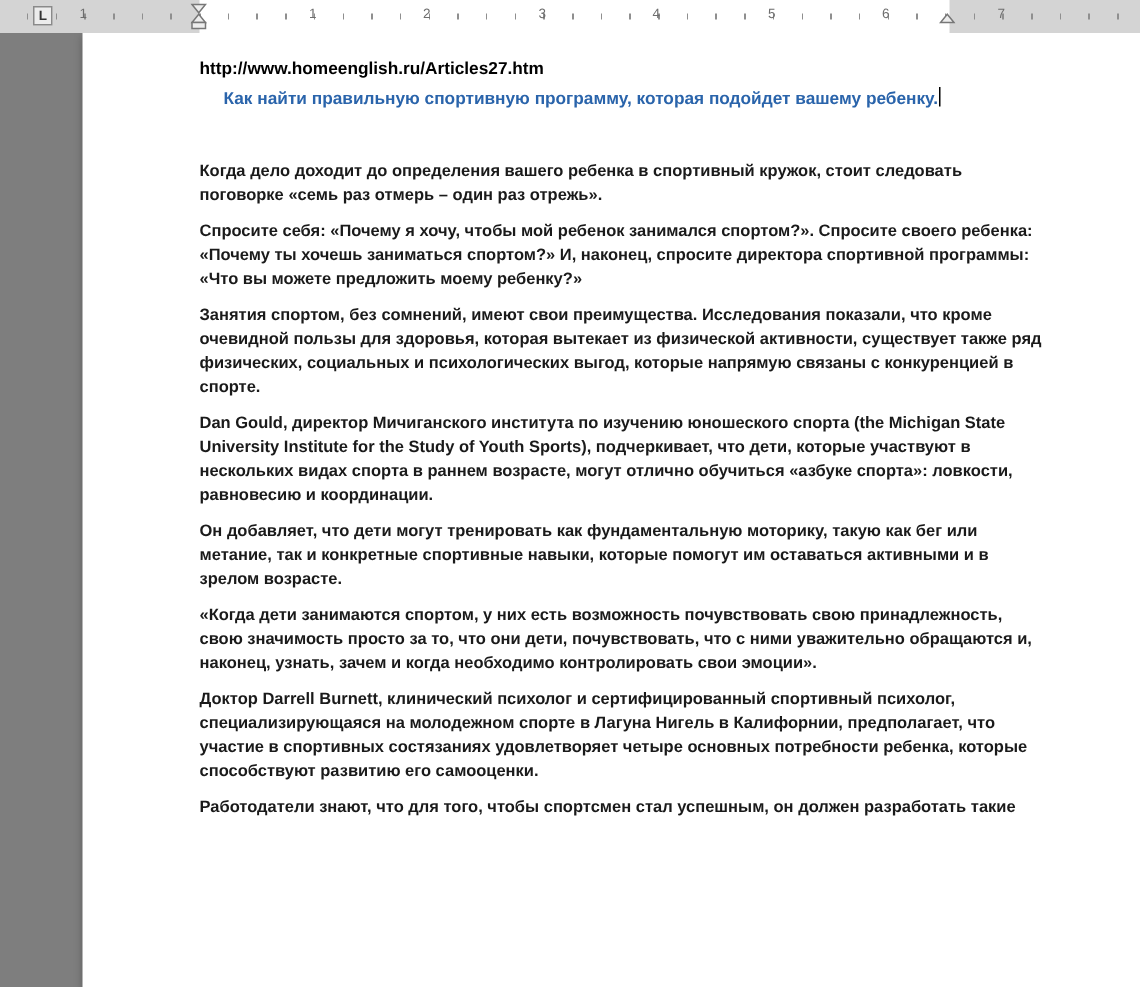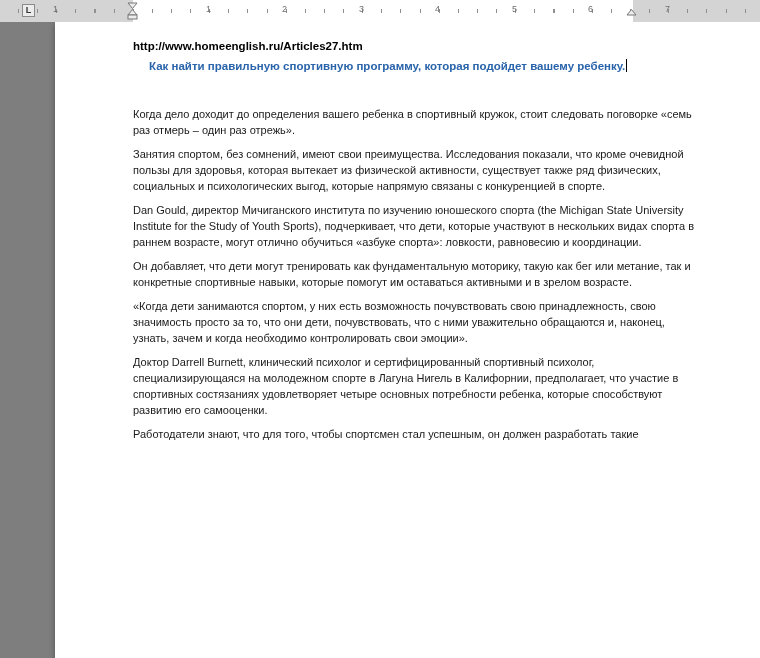--- a/index.html
+++ b/index.html
@@ -35,21 +35,21 @@
   .indent-left  { left: 127px; }
   .indent-right { left: 626px; }
   
   .page {
     position: absolute; left: 55px; top: 22px; width: 716px; height: 636px;
     background: #ffffff; box-sizing: border-box;
     box-shadow: 0 2px 6px rgba(0,0,0,0.35);
     padding: 16px 74px 0 78px;
     color: #1a1a1a; overflow: hidden;
   }
-  .page p { margin: 0 0 8px 0; font-size: 11px; line-height: 16px; }
+  .page p { margin: 0 0 8px 0; font-size: 11px; line-height: 16px; font-weight: bold; }
   p.url-line { font-weight: bold; font-size: 11.5px; line-height: 16px; margin-bottom: 4px; color: #000; }
   p.heading  { font-weight: bold; font-size: 11.5px; line-height: 16px; margin-bottom: 32px; color: #2a64ab; margin-left: 16px; }
   .caret {
     display: inline-block; width: 1px; height: 13px; background: #000;
     vertical-align: -2px; margin-left: 1px;
   }
 </style>
 </head>
 <body>
 
@@ -80,19 +80,20 @@
     <polygon points="5.5,7.5 1,13 10,13" fill="#ededed" stroke="#777" stroke-width="1"></polygon>
   </svg>
 </div>
 
 <div class="page">
   <p class="url-line">http://www.homeenglish.ru/Articles27.htm</p>
 
   <p class="heading"><span>Как найти правильную спортивную программу, которая подойдет вашему ребенку.</span><span class="caret"></span></p>
 
   <p>Когда дело доходит до определения вашего ребенка в спортивный кружок, стоит следовать поговорке «семь раз отмерь – один раз отрежь».</p>
+  <p>Спросите себя: «Почему я хочу, чтобы мой ребенок занимался спортом?». Спросите своего ребенка: «Почему ты хочешь заниматься спортом?» И, наконец, спросите директора спортивной программы: «Что вы можете предложить моему ребенку?»</p>
   <p>Занятия спортом, без сомнений, имеют свои преимущества. Исследования показали, что кроме очевидной пользы для здоровья, которая вытекает из физической активности, существует также ряд физических, социальных и психологических выгод, которые напрямую связаны с конкуренцией в спорте.</p>
   <p>Dan Gould, директор Мичиганского института по изучению юношеского спорта (the Michigan State University Institute for the Study of Youth Sports), подчеркивает, что дети, которые участвуют в нескольких видах спорта в раннем возрасте, могут отлично обучиться «азбуке спорта»: ловкости, равновесию и координации.</p>
   <p>Он добавляет, что дети могут тренировать как фундаментальную моторику, такую как бег или метание, так и конкретные спортивные навыки, которые помогут им оставаться активными и в зрелом возрасте.</p>
   <p>«Когда дети занимаются спортом, у них есть возможность почувствовать свою принадлежность, свою значимость просто за то, что они дети, почувствовать, что с ними уважительно обращаются и, наконец, узнать, зачем и когда необходимо контролировать свои эмоции».</p>
   <p>Доктор Darrell Burnett, клинический психолог и сертифицированный спортивный психолог, специализирующаяся на молодежном спорте в Лагуна Нигель в Калифорнии, предполагает, что участие в спортивных состязаниях удовлетворяет четыре основных потребности ребенка, которые способствуют развитию его самооценки.</p>
   <p>Работодатели знают, что для того, чтобы спортсмен стал успешным, он должен разработать такие</p>
 </div>
 
 </body></html>

